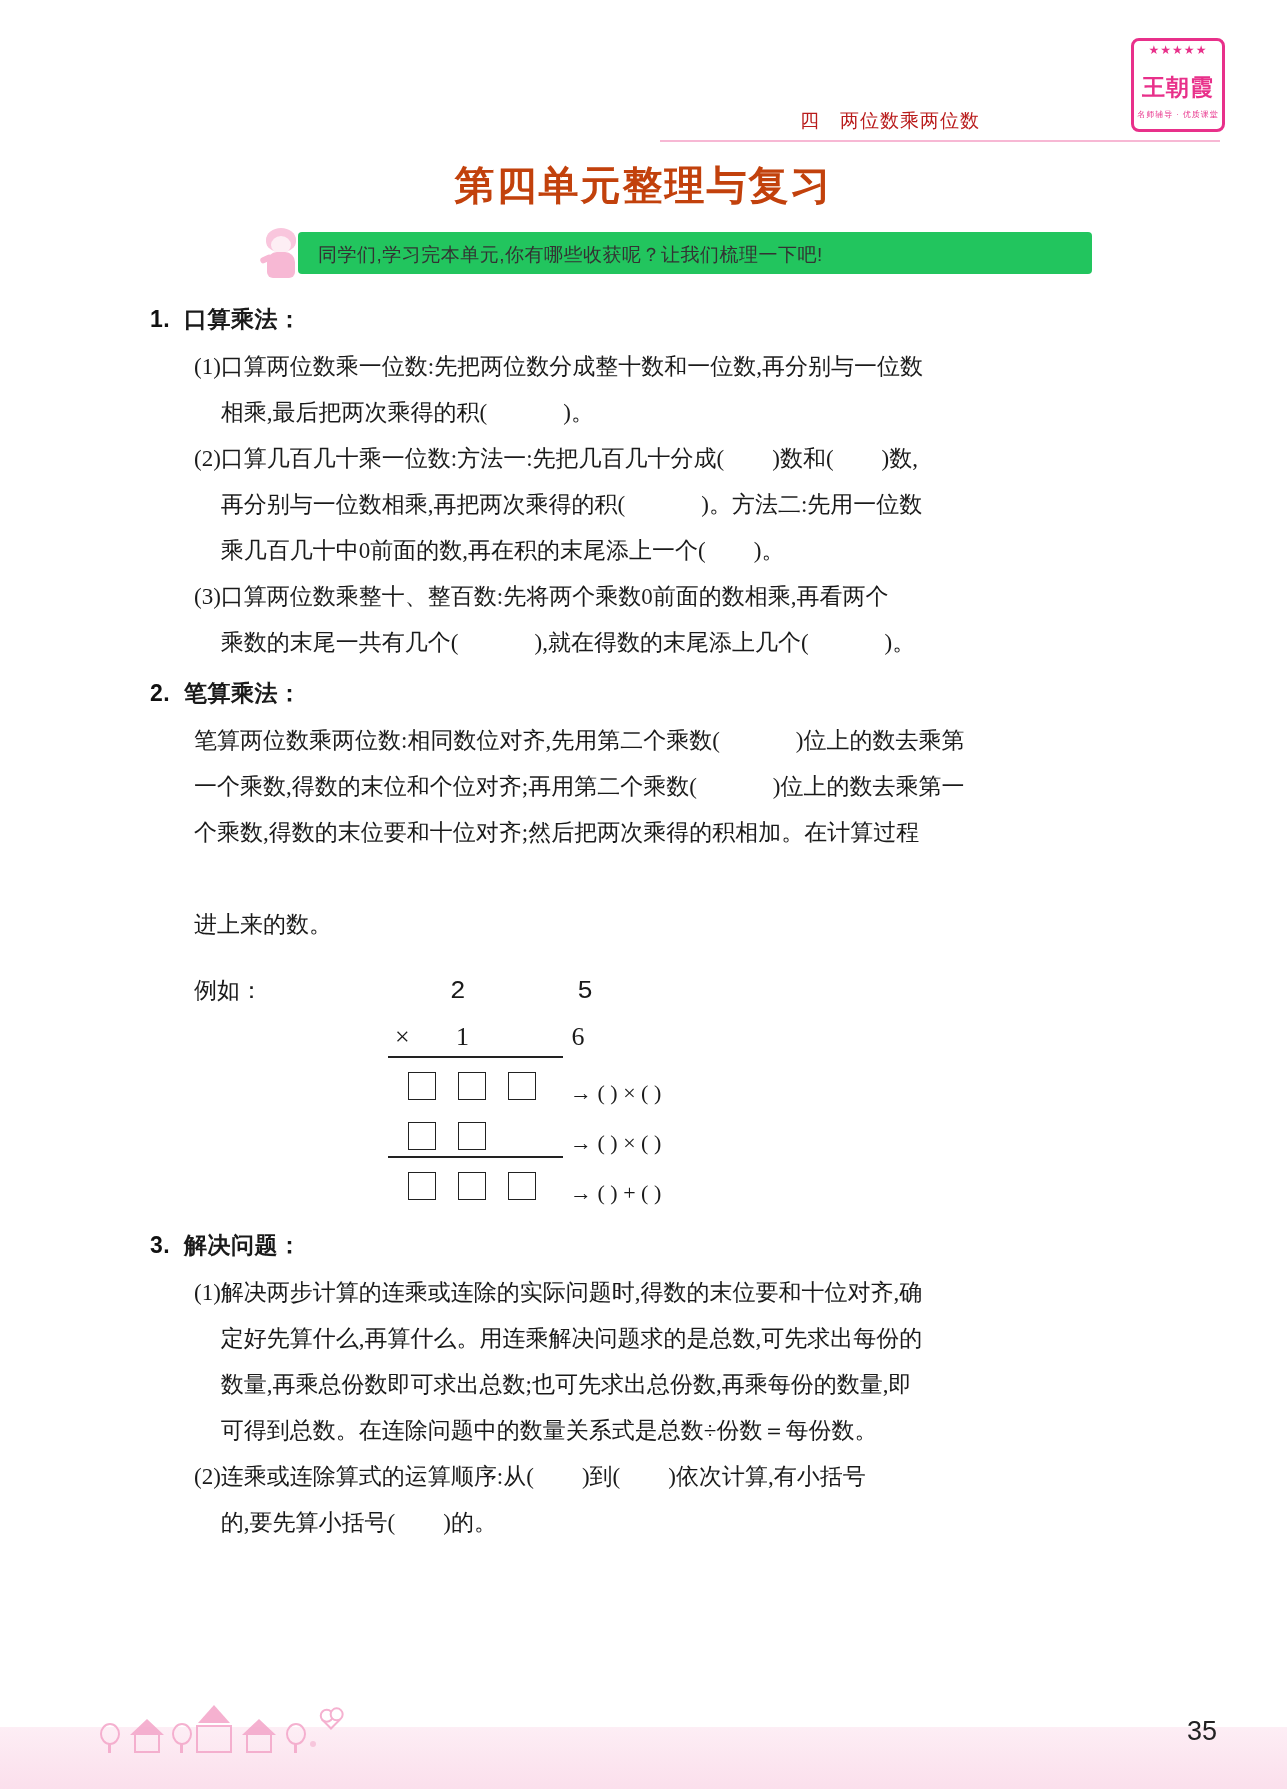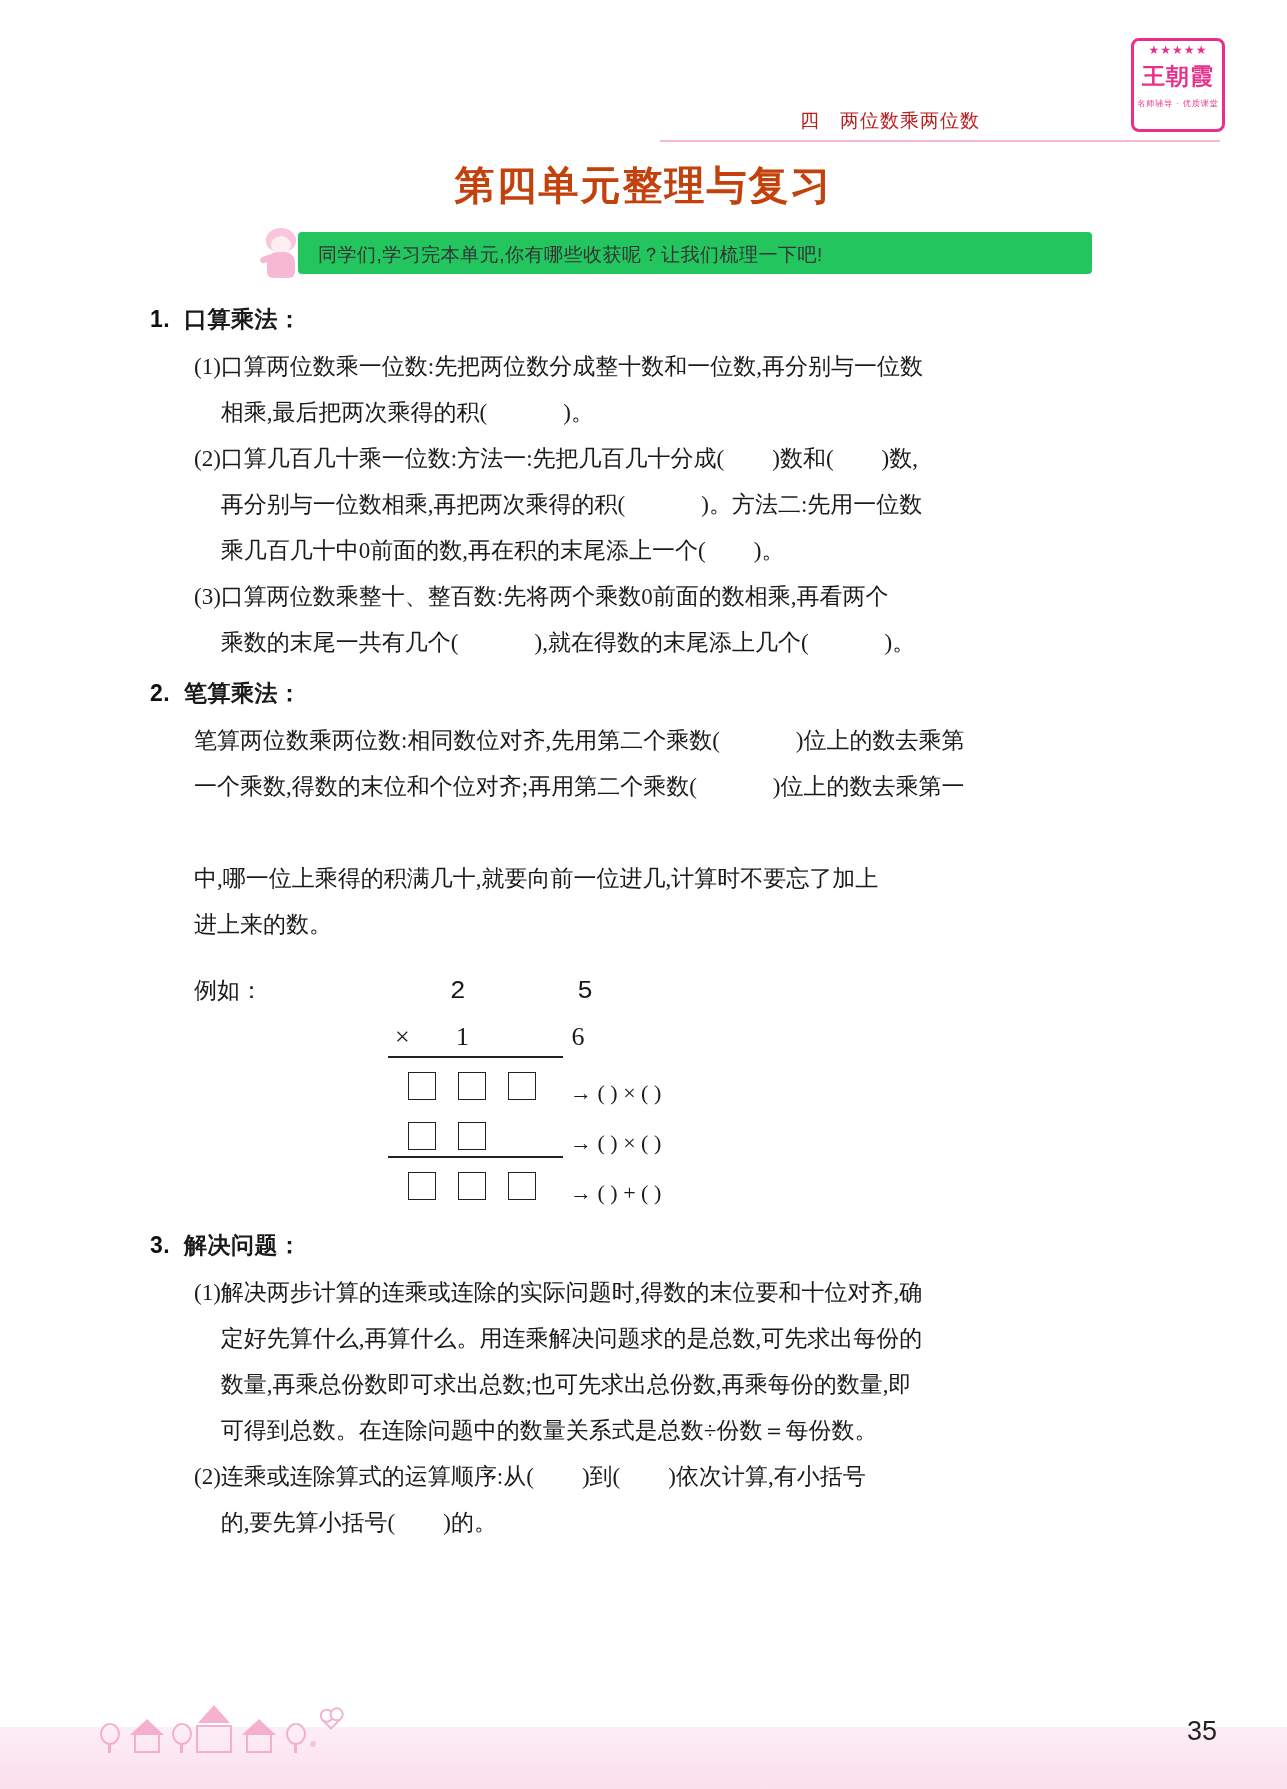--- a/index.html
+++ b/index.html
@@ -55,21 +55,21 @@
     text-align: center;
   }
   .stamp .stars {
     font-size: 12px;
     letter-spacing: 1px;
     margin-top: 3px;
     line-height: 12px;
   }
   .stamp .name {
     font-size: 23px;
-    margin-top: 5px;
+    margin-top: 16px;
     font-family: "Liberation Serif", serif;
     font-weight: bold;
     letter-spacing: 1px;
   }
   .stamp .sub {
     font-size: 8px;
     margin-top: 6px;
     letter-spacing: 1px;
   }
 
@@ -429,22 +429,22 @@
     </div>
   </div>
 
   <div class="sec">
     <div class="sec-head">
       <span class="sec-num">2.</span><span>笔算乘法：</span>
     </div>
     <div class="p-body">
       <span>笔算两位数乘两位数:相同数位对齐,先用第二个乘数(</span><span class="blank"></span><span>)位上的数去乘第</span><br>
       <span>一个乘数,得数的末位和个位对齐;再用第二个乘数(</span><span class="blank"></span><span>)位上的数去乘第一</span><br>
+      <span>个乘数,得数的末位要和十位对齐;然后把两次乘得的积相加。在计算过程</span><br>
       <br>
-      <span>中,哪一位上乘得的积满几十,就要向前一位进几,计算时不要忘了加上</span><br>
       <span>进上来的数。</span>
     </div>
 
     <div class="example">
       <div class="ex-label">例如：</div>
       <div class="ex-digits-1">2 5</div>
       <div class="ex-times">×</div>
       <div class="ex-digits-2">1 6</div>
       <div class="ex-line"></div>
 

